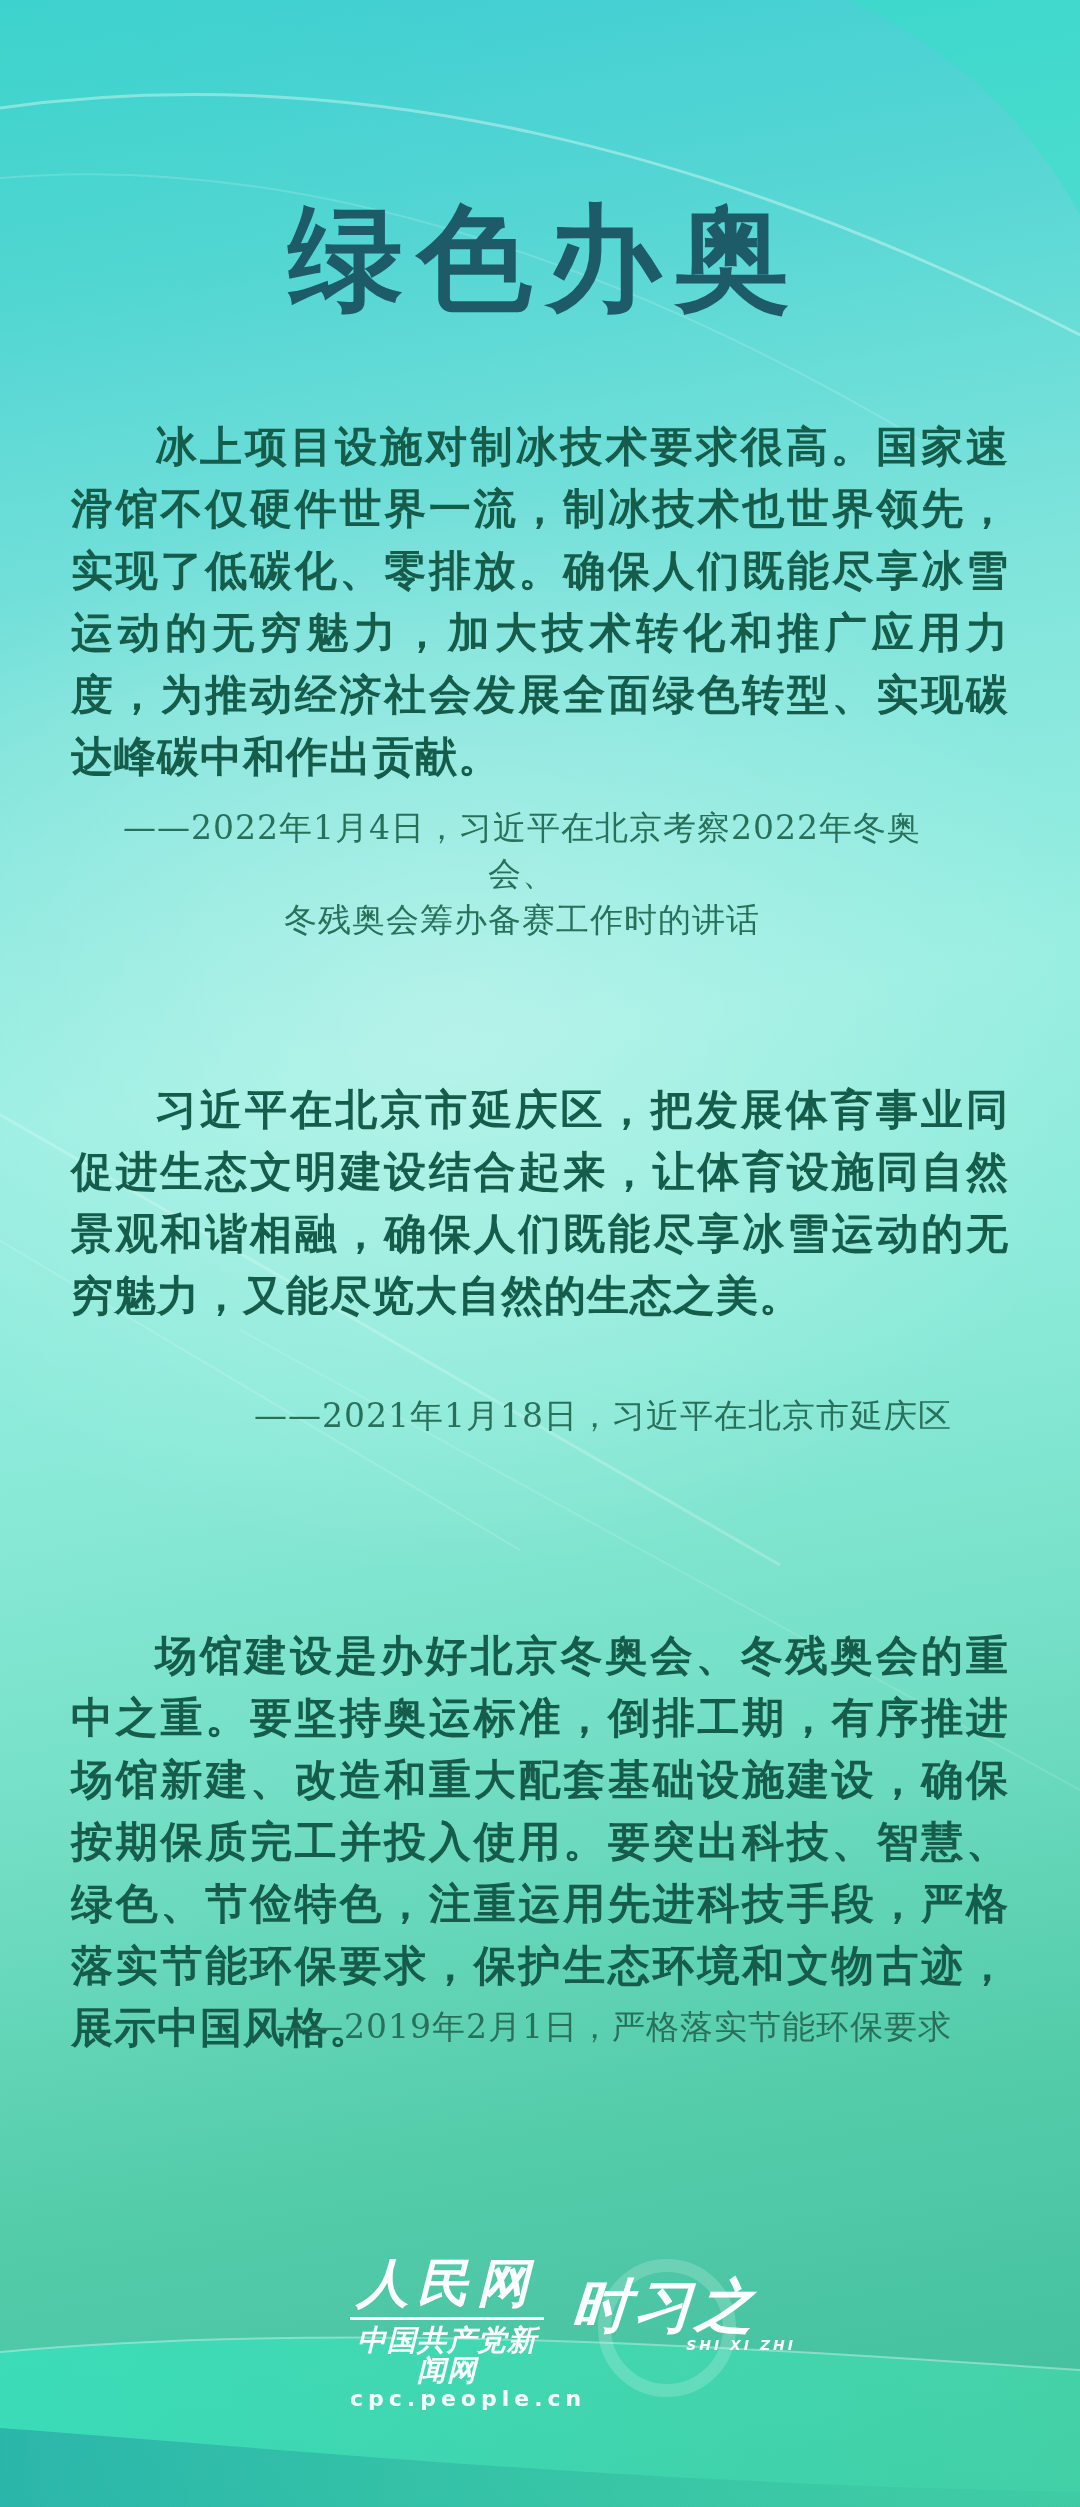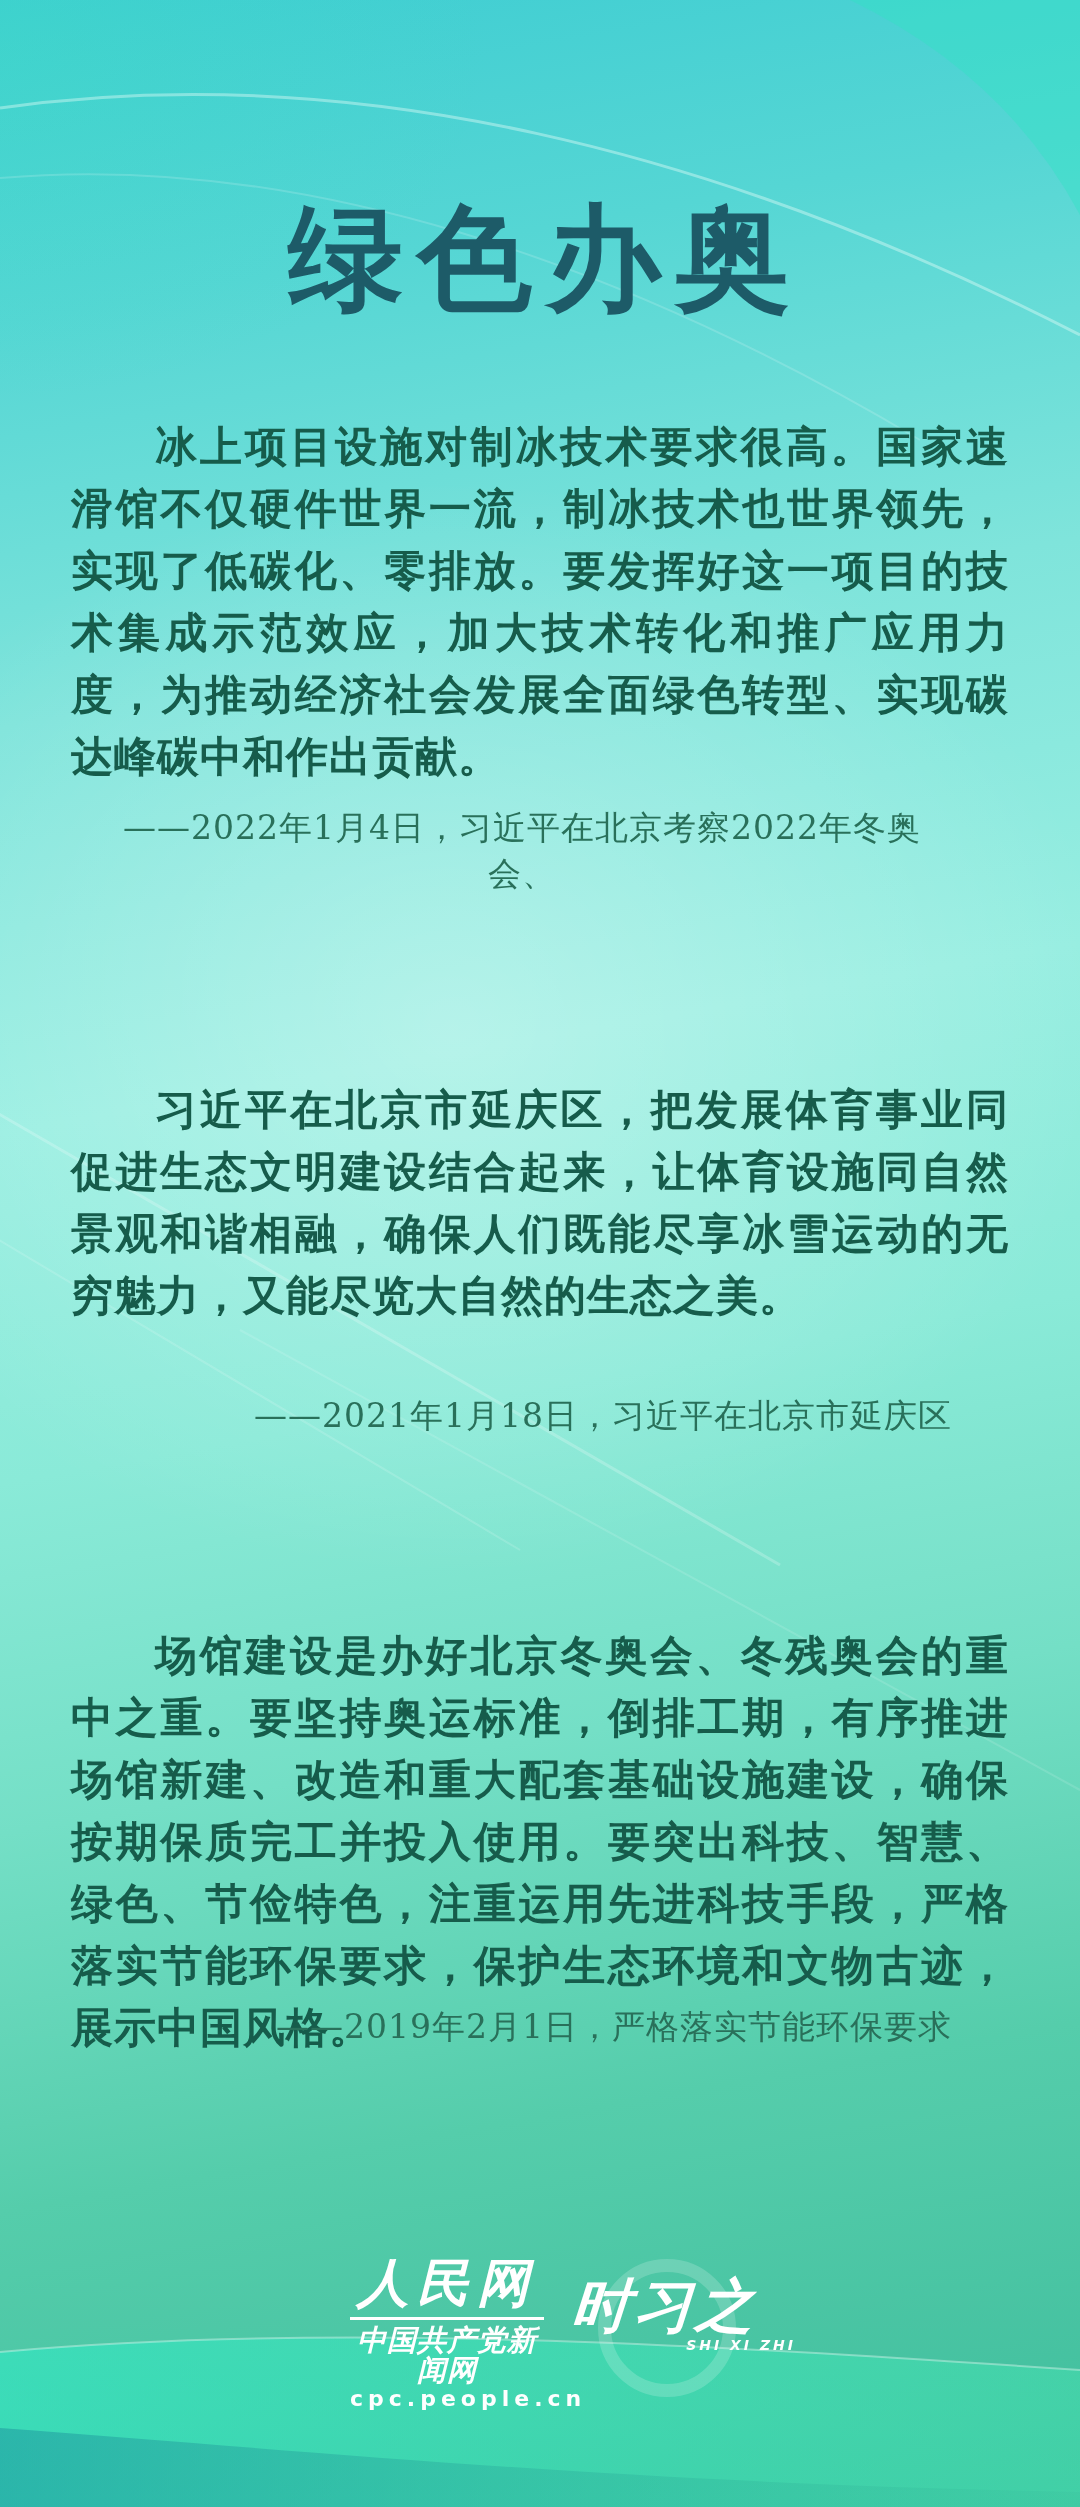--- a/index.html
+++ b/index.html
@@ -81,23 +81,24 @@
   <path d="M-60,1205 L520,1550" stroke="#ffffff" stroke-width="2" opacity="0.14"></path>
   <path d="M240,1330 L1080,1790" stroke="#ffffff" stroke-width="2" opacity="0.12"></path>
   <path d="M0,2352 C330,2322 700,2344 1080,2370 L1080,2507 L0,2507 Z" fill="url(#brightBand)"></path>
   <path d="M0,2352 C330,2322 700,2344 1080,2370" stroke="#ffffff" fill="none" stroke-width="2" opacity="0.35"></path>
   <path d="M0,2428 C300,2450 620,2483 1080,2492 L1080,2507 L0,2507 Z" fill="url(#fadeTealLeft)"></path>
 </svg>
 
 <h1 class="poster-title">绿色办奥</h1>
 
 <section>
-  <p class="quote-text q1-text">冰上项目设施对制冰技术要求很高。国家速滑馆不仅硬件世界一流，制冰技术也世界领先，实现了低碳化、零排放。要发挥好这一项目的技术集成示范效应，加大技术转化和推广应用力度，为推动经济社会发展全面绿色转型、实现碳达峰碳中和作出贡献。</p>
+  <p class="quote-text q1-text">冰上项目设施对制冰技术要求很高。国家速滑馆不仅硬件世界一流，制冰技术也世界领先，实现了低碳化、零排放。确保人们既能尽享冰雪运动的无穷魅力，加大技术转化和推广应用力度，为推动经济社会发展全面绿色转型、实现碳达峰碳中和作出贡献。</p>
   <p class="quote-attr q1-attr">
     <span>——2022年1月4日，习近平在北京考察2022年冬奥会、</span><br>
+    <span>冬残奥会筹办备赛工作时的讲话</span>
   </p>
 </section>
 
 <section>
   <p class="quote-text q2-text">习近平在北京市延庆区，把发展体育事业同促进生态文明建设结合起来，让体育设施同自然景观和谐相融，确保人们既能尽享冰雪运动的无穷魅力，又能尽览大自然的生态之美。</p>
   <p class="quote-attr q2-attr">
     <span>——2021年1月18日，习近平在北京市延庆区</span><br>
   </p>
 </section>
 

